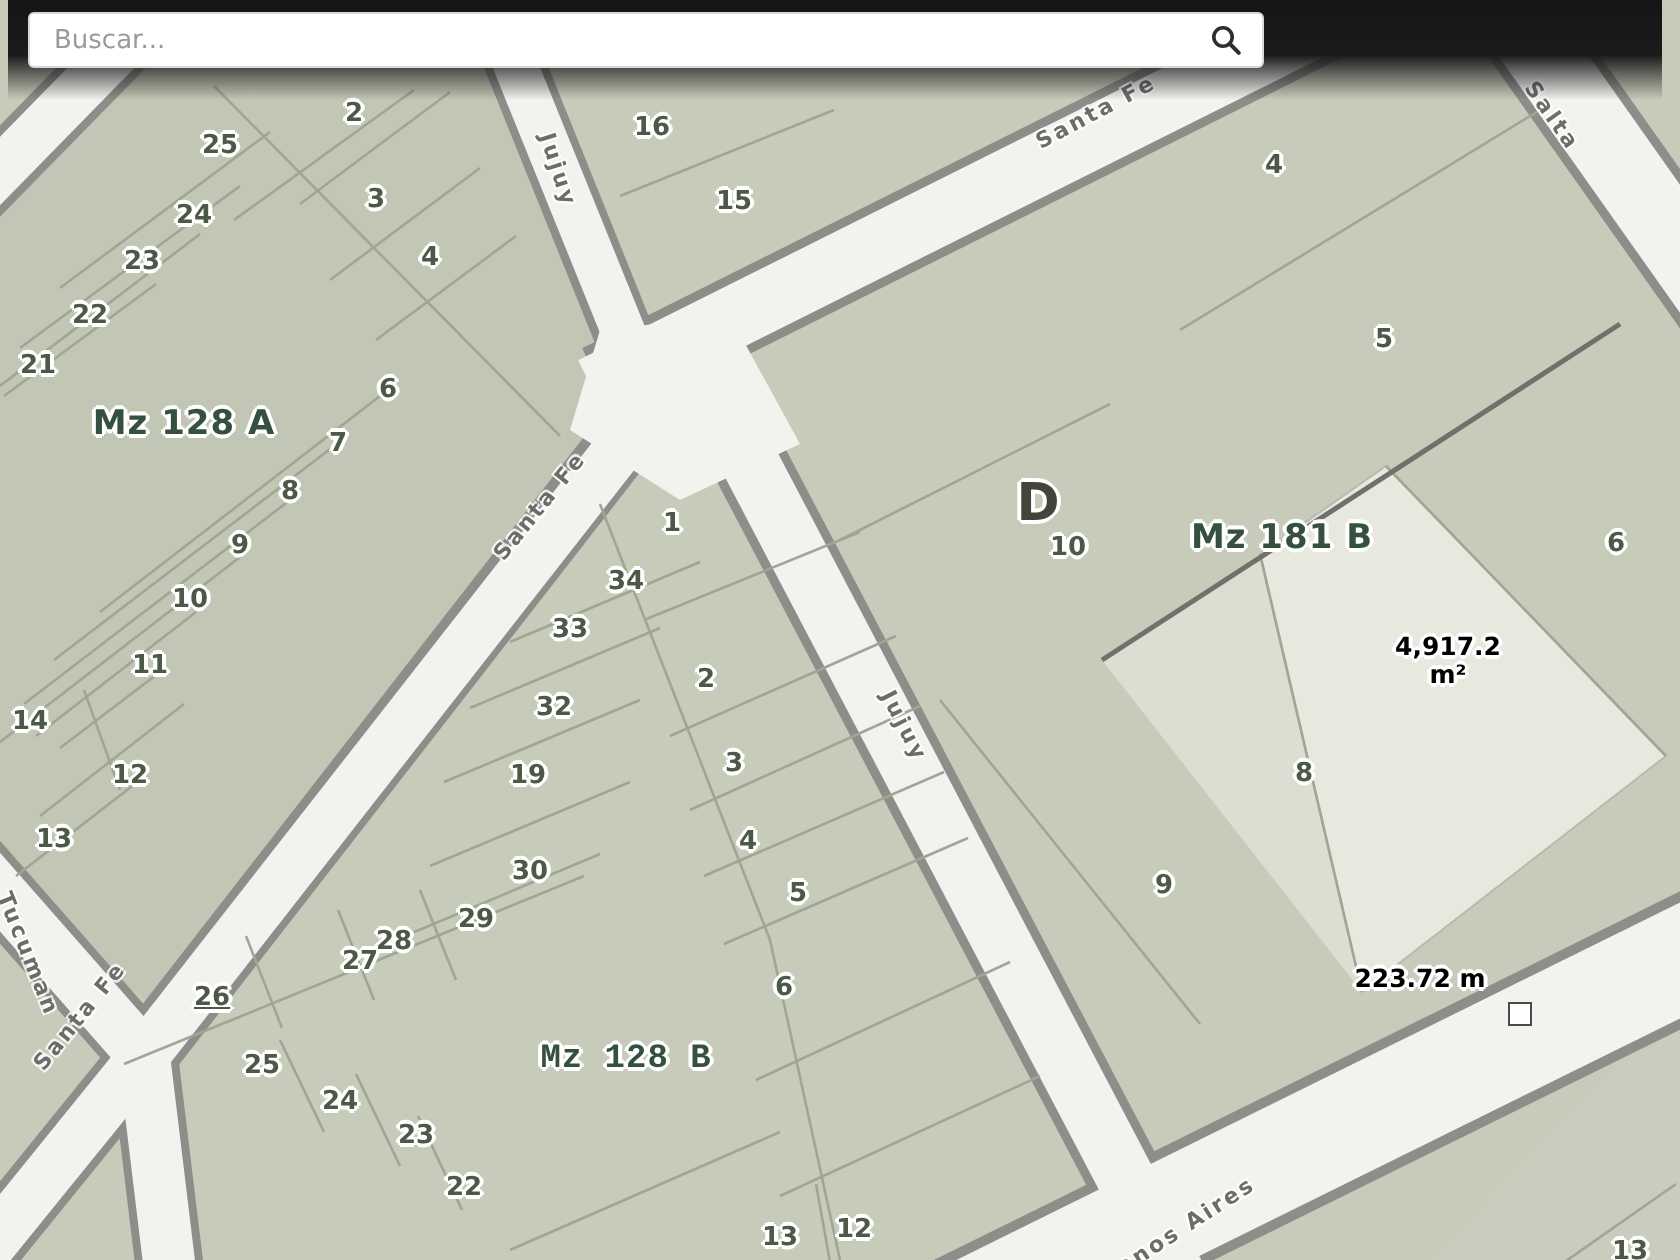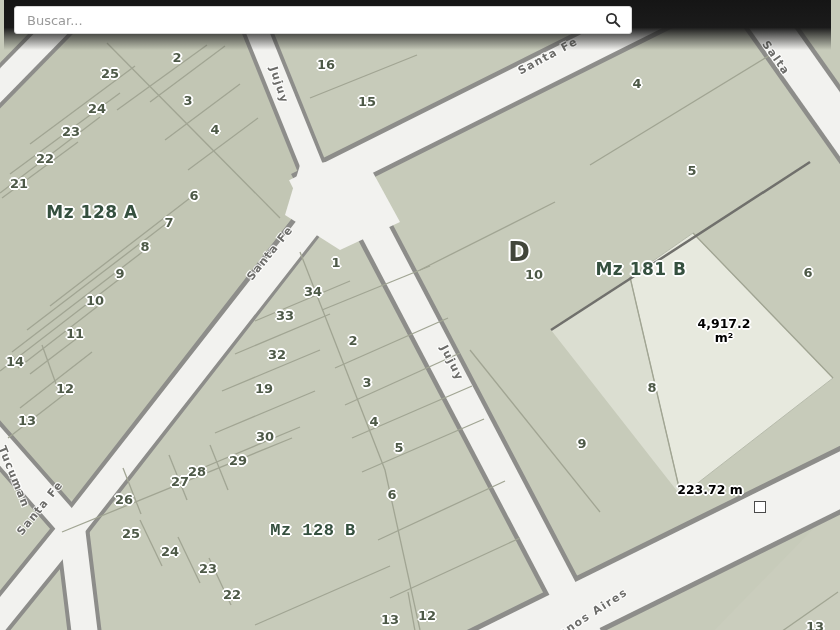--- a/index.html
+++ b/index.html
@@ -167,21 +167,21 @@
       <span class="lbl num" style="left: 277px; top: 354px; text-align: center;">32</span>
       <span class="lbl num" style="left: 367px; top: 382px;">3</span>
       <span class="lbl num" style="left: 264px; top: 388px;">19</span>
       <span class="lbl num" style="left: 374px; top: 421px;">4</span>
       <span class="lbl num" style="left: 265px; top: 436px;">30</span>
       <span class="lbl num" style="left: 399px; top: 447px;">5</span>
       <span class="lbl num" style="left: 238px; top: 460px;">29</span>
       <span class="lbl num" style="left: 197px; top: 471px;">28</span>
       <span class="lbl num" style="left: 157px; top: 481px; margin-left: 23px;">27</span>
       <span class="lbl num" style="left: 392px; top: 494px;">6</span>
-      <span class="lbl num" style="left: 124px; top: 499px;">26</span>
+      <span class="lbl num" style="left: 106px; top: 499px; text-decoration: underline;">26</span>
       <span class="lbl num" style="left: 131px; top: 533px;">25</span>
       <span class="lbl num" style="left: 170px; top: 551px;">24</span>
       <span class="lbl num" style="left: 208px; top: 568px;">23</span>
       <span class="lbl num" style="left: 232px; top: 594px;">22</span>
       <span class="lbl num" style="left: 390px; top: 619px;">13</span>
       <span class="lbl num" style="left: 427px; top: 615px;">12</span>
       <span class="lbl num" style="left: 815px; top: 626px;">13</span>
       <span class="lbl measure" style="left: 724px; top: 323px;">4,917.2</span>
       <span class="lbl measure" style="left: 724px; top: 337px;">m²</span>
       <span class="lbl measure" style="left: 710px; top: 489px;">223.72 m</span>

